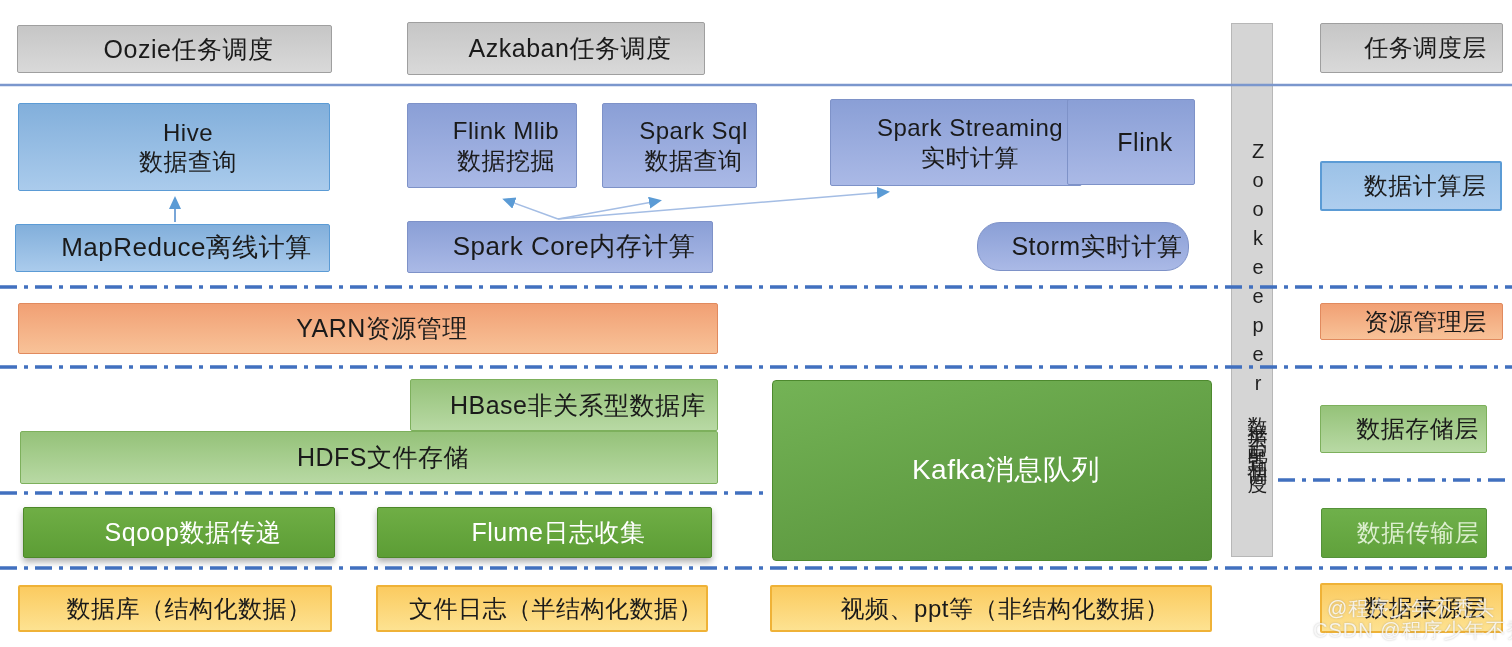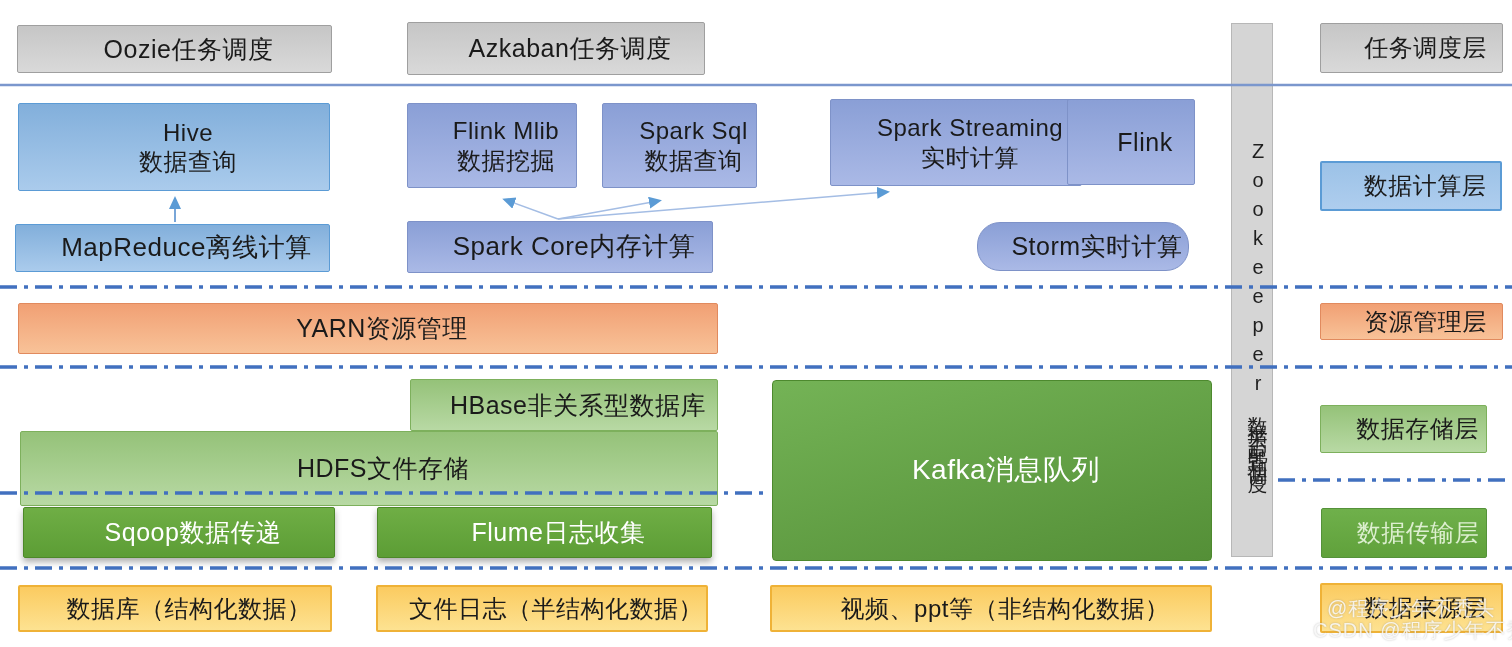--- a/index.html
+++ b/index.html
@@ -70,21 +70,21 @@
   <div class="box peri" style="left:1067px;top:99px;width:128px;height:86px;">Flink</div>
   <div class="box blue" style="left:15px;top:224px;width:315px;height:48px;font-size:26px;">MapReduce离线计算</div>
   <div class="box peri" style="left:407px;top:221px;width:306px;height:52px;font-size:26px;">Spark Core内存计算</div>
   <div class="box peri" style="left:977px;top:222px;width:212px;height:49px;border-radius:23px;">Storm实时计算</div>
   <div class="box labelblue" style="left:1320px;top:161px;width:182px;height:50px;font-size:24px;">数据计算层</div>
 
   <div class="box orange" style="left:18px;top:303px;width:700px;height:51px;">YARN资源管理</div>
   <div class="box orange" style="left:1320px;top:303px;width:183px;height:37px;font-size:24px;">资源管理层</div>
 
   <div class="box lightgreen" style="left:410px;top:379px;width:308px;height:52px;">HBase非关系型数据库</div>
-  <div class="box lightgreen" style="left:20px;top:431px;width:698px;height:75px;">HDFS文件存储</div>
+  <div class="box lightgreen" style="left:20px;top:431px;width:698px;height:53px;">HDFS文件存储</div>
   <div class="box kafka" style="left:772px;top:380px;width:440px;height:181px;">Kafka消息队列</div>
   <div class="box lightgreen" style="left:1320px;top:405px;width:167px;height:48px;font-size:24px;">数据存储层</div>
 
   <div class="box darkgreen" style="left:23px;top:507px;width:312px;height:51px;">Sqoop数据传递</div>
   <div class="box darkgreen" style="left:377px;top:507px;width:335px;height:51px;">Flume日志收集</div>
   <div class="box translabel" style="left:1321px;top:508px;width:166px;height:50px;font-size:24px;">数据传输层</div>
 
   <div class="box yellow" style="left:18px;top:585px;width:314px;height:47px;">数据库（结构化数据）</div>
   <div class="box yellow" style="left:376px;top:585px;width:332px;height:47px;">文件日志（半结构化数据）</div>
   <div class="box yellow" style="left:1320px;top:583px;width:183px;height:50px;">数据来源层</div>

